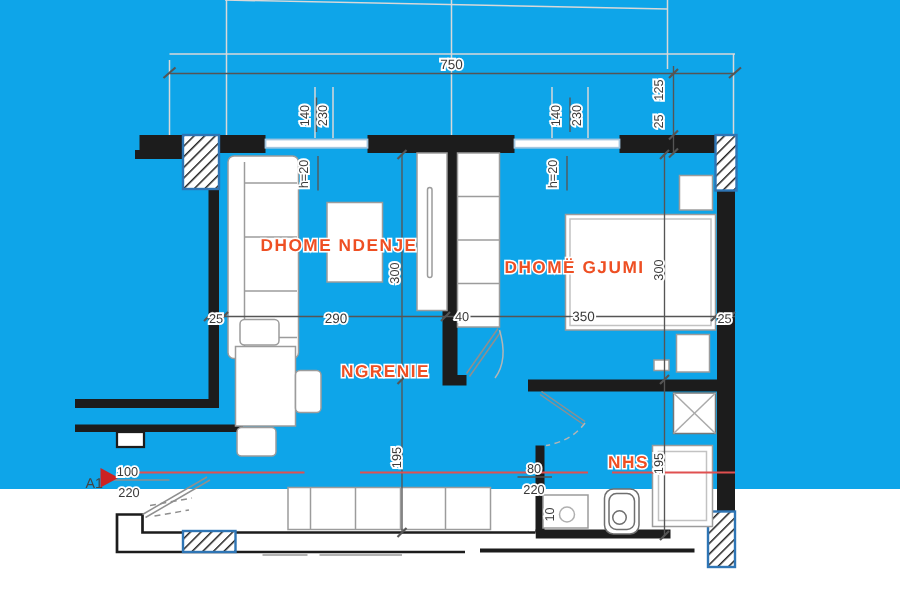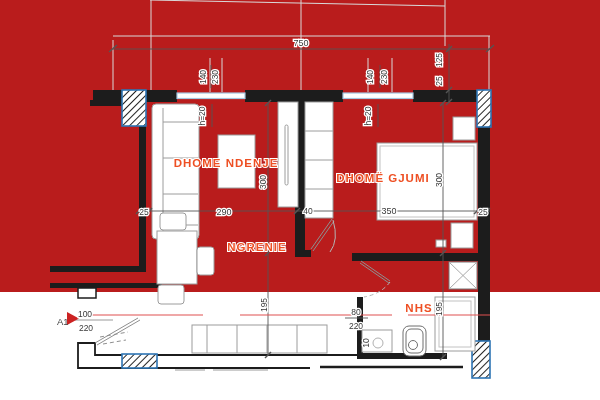--- a/index.html
+++ b/index.html
@@ -1,16 +1,16 @@
 <!DOCTYPE html>
 <html><head>
 <meta charset="utf-8">
 <style>
   html,body{margin:0;padding:0;background:#ffffff;width:600px;height:400px;overflow:hidden;}
-  .canvas{position:relative;width:600px;height:292px;background:#b91c1c;
+  .canvas{position:relative;width:600px;height:326px;background:#0ea5e9;
           font-family:"Liberation Sans","DejaVu Sans",sans-serif;text-align:right;}
   svg{display:block}
   text{font-family:"Liberation Sans","DejaVu Sans",sans-serif;}
   .dim{font-size:9px;fill:#3a3a3a;paint-order:stroke;stroke:#ffffff;stroke-width:2.5px;}
   .dimsm{font-size:8.5px;fill:#3a3a3a;paint-order:stroke;stroke:#ffffff;stroke-width:2.5px;}
   .room{font-size:11.5px;font-weight:bold;letter-spacing:1px;paint-order:stroke;stroke:#ffffff;stroke-width:2px;}
   .a1{font-size:9.5px;fill:#444;}
 </style>
 </head>
 <body>

